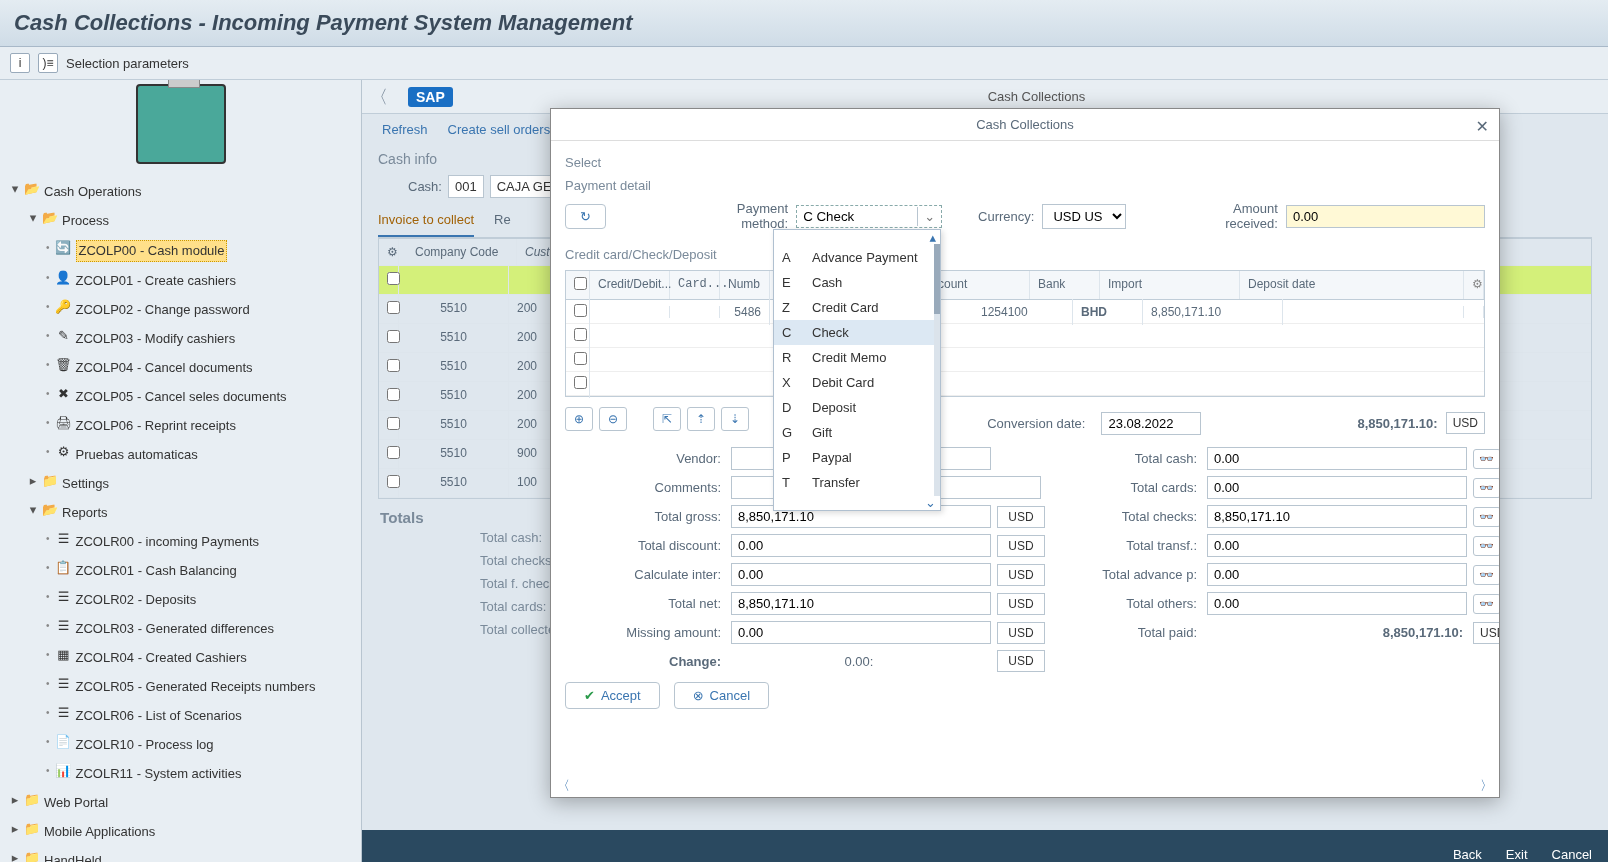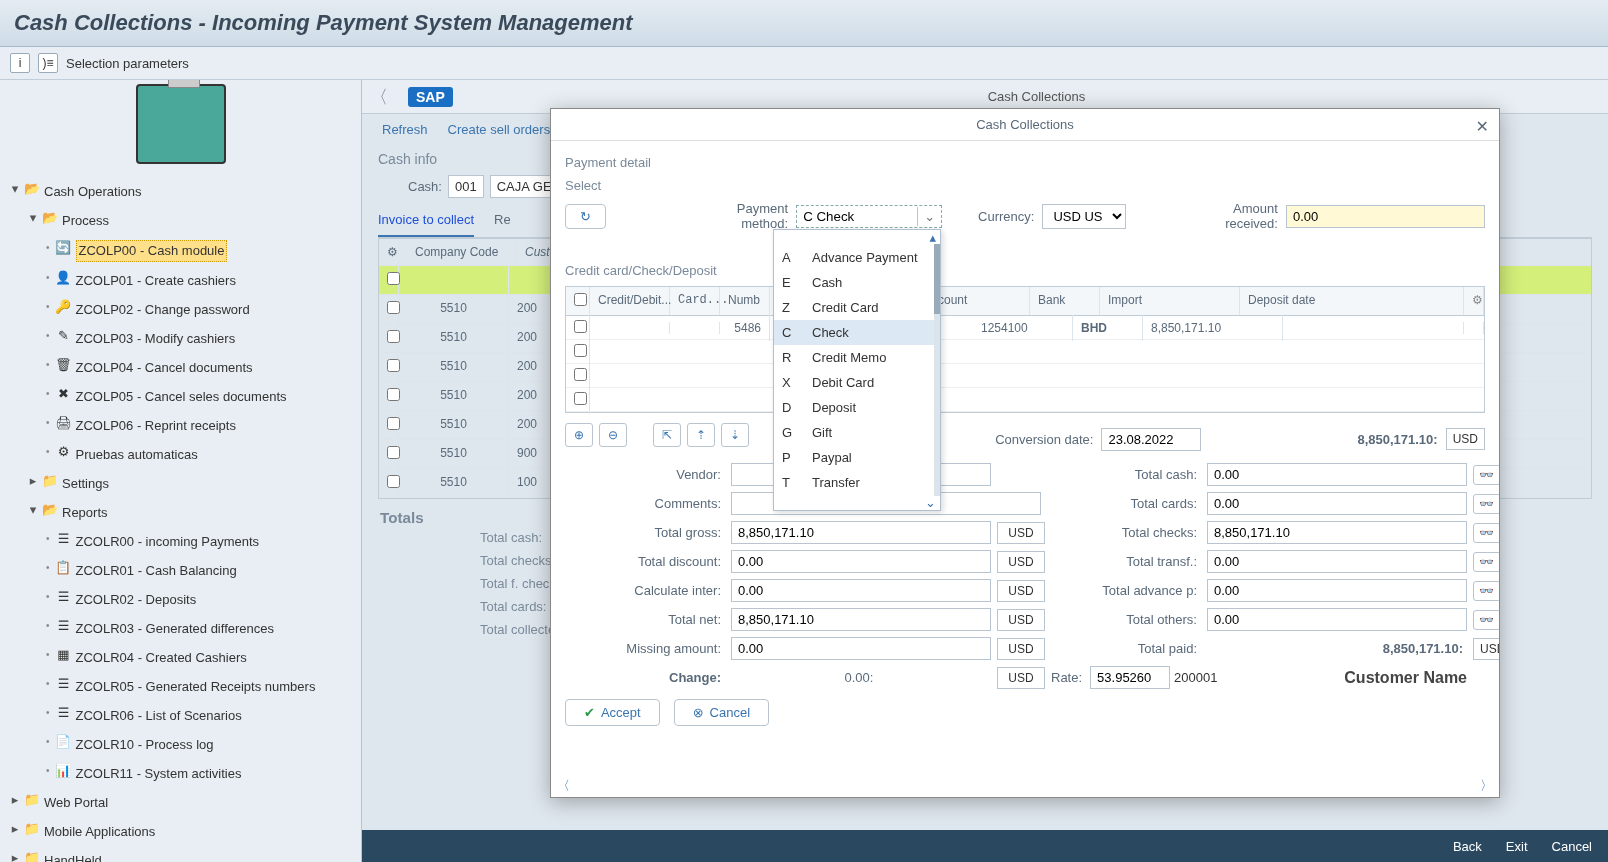--- a/index.html
+++ b/index.html
@@ -36,21 +36,21 @@
 .tab-title { flex: 1; text-align: center; color: #555; }
 
 .action-row { padding: 8px 20px; display: flex; gap: 20px; }
 .action-row a { color: #3a75b0; cursor: pointer; }
 
 .cash-info-sec { padding: 6px 16px; }
 .cash-info-sec h3 { color: #7a8a9a; font-weight: normal; font-size: 14px; margin-bottom: 8px; }
 .cash-row { display: flex; align-items: center; gap: 6px; padding-left: 30px; }
 .ro-field { background: #fff; border: 1px solid #b8c5d0; padding: 3px 6px; font-size: 13px; }
 
-.bottom-bar { position: absolute; bottom: 0; left: 0; right: 0; height: 32px; background: #2a4960; color: #fff; display: flex; align-items: center; justify-content: flex-end; padding: 0 16px; gap: 24px; }
+.bottom-bar { position: absolute; bottom: 0; left: 0; right: 0; height: 32px; background: #2a4960; color: #fff; display: flex; align-items: flex-end; justify-content: flex-end; padding: 0 16px; gap: 24px; }
 .bottom-bar span { cursor: pointer; }
 
 
 .overlay { position: absolute; left: 550px; top: 108px; width: 950px; height: 690px; background: #fff; border: 1px solid #888; box-shadow: 0 4px 20px rgba(0,0,0,0.3); display: flex; flex-direction: column; }
 .modal-head { display: flex; align-items: center; justify-content: center; padding: 8px; border-bottom: 1px solid #ddd; position: relative; color: #5a6a7a; }
 .modal-close { position: absolute; right: 10px; top: 8px; color: #5a6a7a; cursor: pointer; font-size: 16px; }
 .modal-body { flex: 1; padding: 10px 14px; overflow: hidden; }
 .sec-title { color: #7a8a9a; font-size: 13px; margin: 4px 0 8px 0; }
 
 .row-line { display: flex; align-items: center; gap: 8px; margin-bottom: 8px; }
@@ -92,21 +92,21 @@
 .cancel-ico { color: #3a75b0; }
 
 .modal-scroll-ind { display: flex; justify-content: space-between; padding: 2px 6px; color: #3a75b0; }
 
 .cust-name { font-size: 16px; font-weight: bold; color: #444; }
 
 
 .bg-table-sec { padding: 0 16px; }
 .bg-tabs { display: flex; gap: 20px; border-bottom: 1px solid #c0cdd8; margin-bottom: 0; }
 .bg-tab { padding: 8px 0; color: #5a6a7a; cursor: pointer; }
-.bg-tab.active { color: #1d4ed8; border-bottom: 2px solid #3a75b0; }
+.bg-tab.active { color: #a16207; border-bottom: 2px solid #3a75b0; }
 .bg-tbl { border: 1px solid #c0cdd8; }
 .bg-th-row, .bg-tr { display: flex; border-bottom: 1px solid #dde5ec; }
 .bg-th, .bg-td { padding: 6px 8px; border-right: 1px solid #dde5ec; font-size: 12px; color: #5a6a7a; }
 .bg-tr.hl { background: #d4f07a; }
 
 .totals-sec { padding: 10px 18px; color: #7a8a9a; }
 .totals-sec .tl-row { display: flex; justify-content: flex-start; gap: 6px; padding: 4px 0; margin-left: 100px; }
 </style>
 </head>
 <body>
@@ -412,22 +412,22 @@
     </div>
   </div>
 </div>
 
 <div class="overlay">
   <div class="modal-head">
     <span>Cash Collections</span>
     <span class="modal-close">✕</span>
   </div>
   <div class="modal-body">
+    <div class="sec-title">Select</div>
     <div class="sec-title">Payment detail</div>
-    <div class="sec-title">Select</div>
 
     <div class="row-line" style="position:relative;">
       <span class="refresh-btn">↻</span>
       <span style="flex:0 0 70px;"></span>
       <span class="lbl">Payment method:</span>
       <span class="sel-wrap">
         <input value="C Check" style="">
         <span class="sel-caret">⌄</span>
       </span>
       <span style="flex:0 0 20px;"></span>
@@ -479,21 +479,21 @@
             <span class="code">T</span>
             <span>Transfer</span>
           </div>
         <div class="dd-scroll-ind" style="color:#3a75b0;">⌄</div>
         <div class="dd-scrollbar">
             <div class="dd-scrollbar-thumb"></div>
           </div>
       </div>
     </div>
 
-    <div class="sec-title" style="margin-top:32px;">Credit card/Check/Deposit</div>
+    <div class="sec-title" style="margin-top:16px;">Credit card/Check/Deposit</div>
 
     <div class="tblwrap">
       <div class="tbl-head">
         <div class="th chk"><input type="checkbox" style=""></div>
         <div class="th" style="width:80px;">Credit/Debit...</div>
         <div class="th" style="width:50px;font-family:Liberation Mono, monospace;">Card...</div>
         <div class="th" style="width:50px;">Numb</div>
         <div class="th" style="width:160px;"></div>
         <div class="th" style="width:100px;">count</div>
         <div class="th" style="width:70px;">Bank</div>
@@ -530,21 +530,21 @@
       <div class="small-toolbar">
         <span class="small-btn">⊕</span>
         <span class="small-btn">⊖</span>
         <span style="width:14px;"></span>
         <span class="small-btn">⇱</span>
         <span class="small-btn">⇡</span>
         <span class="small-btn">⇣</span>
       </div>
       <span style="flex:1;"></span>
       <span class="lbl">Conversion date:</span>
-      <input class="inp" style="width: 100px;" value="23.08.2022">
+      <input class="inp" style="width: 100px; margin-left: 8px;" value="23.08.2022">
       <span style="flex:0 0 140px;"></span>
       <span class="lbl" style="font-weight:bold;">8,850,171.10:</span>
       <span class="unit">USD</span>
     </div>
 
     <div class="form-grid" style="margin-top:6px;">
       <span class="lbl">Vendor:</span>
       <div style="display:flex; gap:0;">
           <input class="inp" style="width: 50px;">
           <input class="inp" style="flex: 1 1 0%;">
@@ -592,27 +592,20 @@
       <span class="lbl">Missing amount:</span>
       <input class="inp" value="0.00" style="">
       <span class="unit">USD</span>
       <span class="lbl">Total paid:</span>
       <span class="lbl" style="text-align:right; font-weight:bold;">8,850,171.10:</span>
       <span class="unit">USD</span>
 
       <span class="lbl" style="font-weight:bold;">Change:</span>
       <span class="lbl" style="text-align:center;">0.00:</span>
       <span class="unit">USD</span>
-      <div style="display:flex; align-items:center; gap:4px; grid-column: span 2;">
-        <span class="lbl">Rate:</span>
-        <input class="inp" style="width: 80px;" value="53.95260">
-        <span>200001</span>
-        <span style="flex:1;"></span>
-        <span class="cust-name">Customer Name</span>
-      </div>
       <span></span>
     </div>
 
     <div class="actions-row">
       <span class="action-btn">
           <span class="accept-ico">✔</span>
           <span>Accept</span>
         </span>
       <span class="action-btn">
           <span class="cancel-ico">⊗</span>

